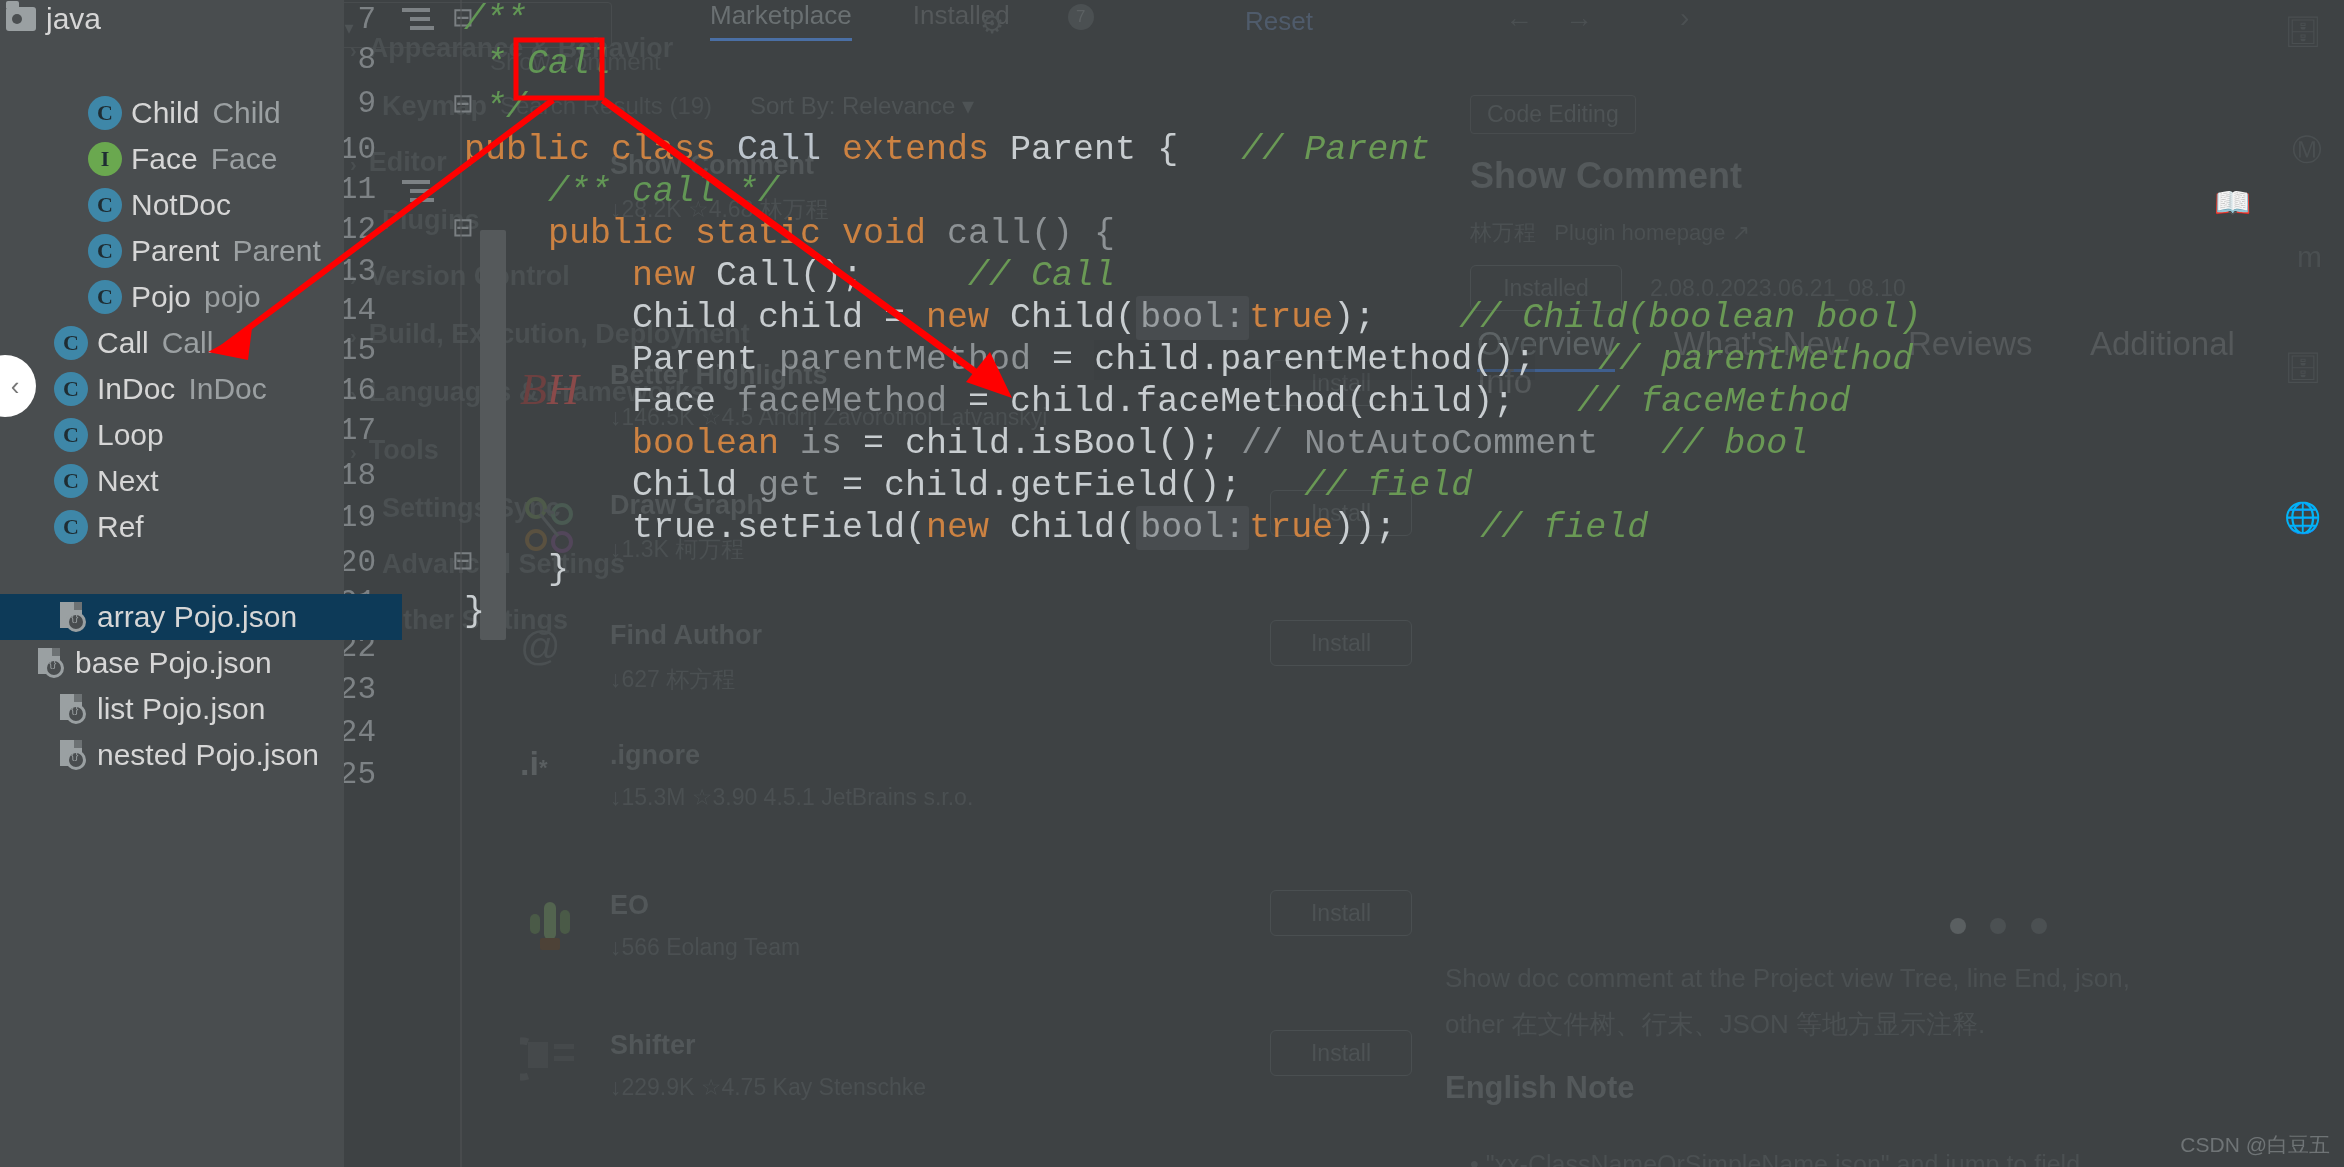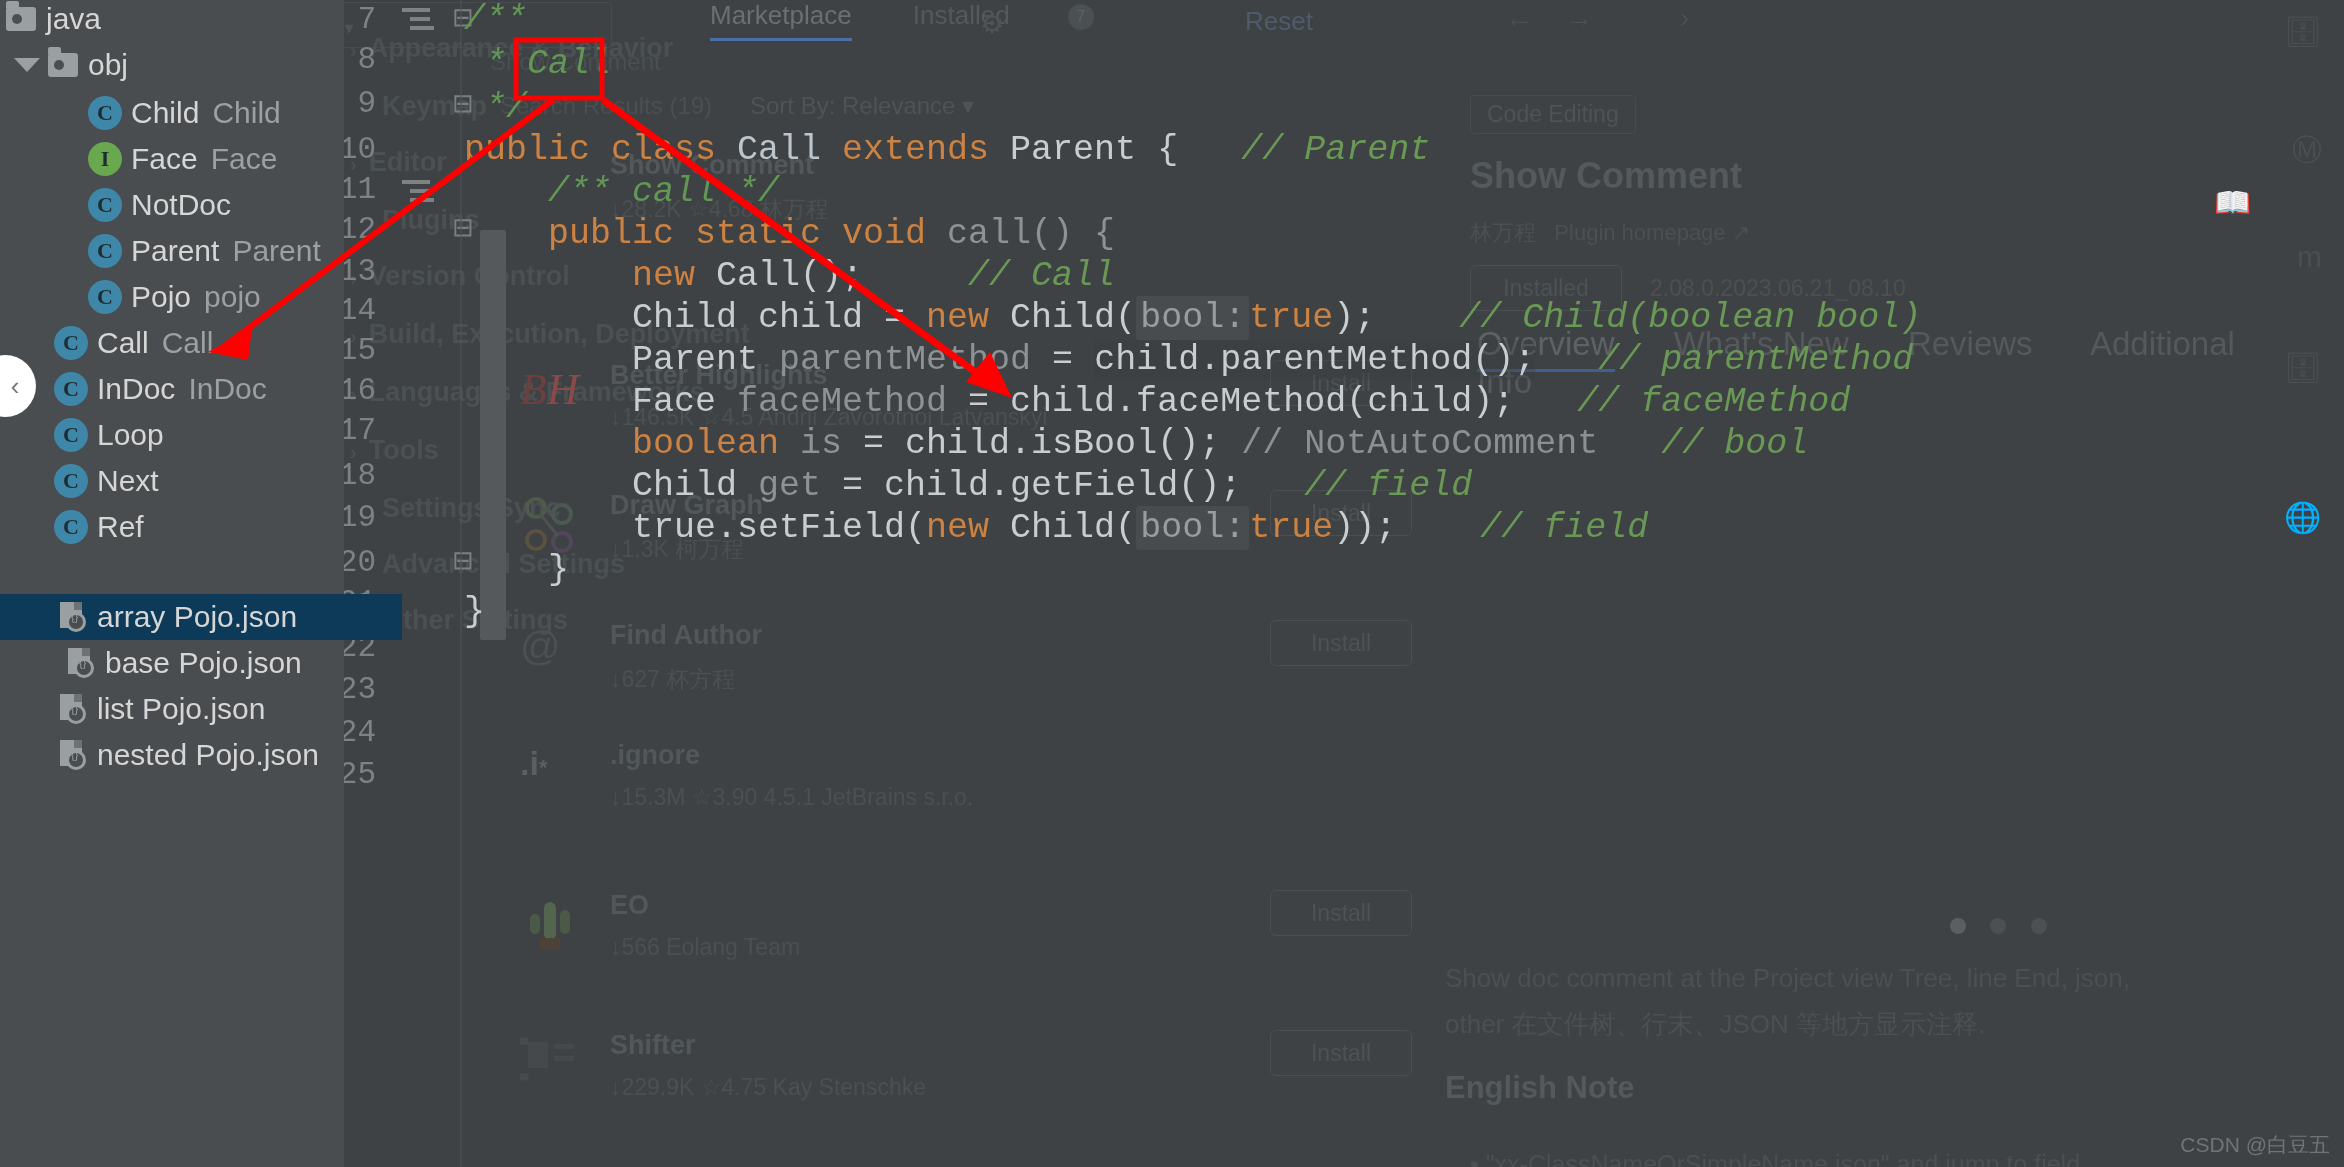--- a/index.html
+++ b/index.html
@@ -413,25 +413,20 @@
     </div>
   </div>
 
   <div class="tree">
 
     <div class="tree-row" style="top:-4px; padding-left:6px">
       <span class="folder-ico"></span>
       <span class="t-label">java</span>
     </div>
 
-    <div class="tree-row" style="top:42px; padding-left:14px">
-      <span class="tri"></span>
-      <span class="folder-ico"></span>
-      <span class="t-label">obj</span>
-    </div>
 
     <div class="tree-row" style="top:90px; padding-left:88px">
       <span class="cls-ico">C</span>
       <span class="t-label">Child</span>
       <span class="t-label2">Child</span>
     </div>
 
     <div class="tree-row" style="top:136px; padding-left:88px">
       <span class="cls-ico iface">I</span>
       <span class="t-label">Face</span>
@@ -485,21 +480,21 @@
 
     <div class="tree-row sel" style="top:594px; padding-left:58px">
       <span class="json-ico">
           <span class="pg"></span>
           <span class="fold"></span>
           <span class="br"></span>
         </span>
       <span class="t-label">array Pojo.json</span>
     </div>
 
-    <div class="tree-row" style="top:640px; padding-left:66px">
+    <div class="tree-row" style="top:640px; padding-left:36px">
       <span class="json-ico">
           <span class="pg"></span>
           <span class="fold"></span>
           <span class="br"></span>
         </span>
       <span class="t-label">base Pojo.json</span>
     </div>
 
     <div class="tree-row" style="top:686px; padding-left:58px">
       <span class="json-ico">

